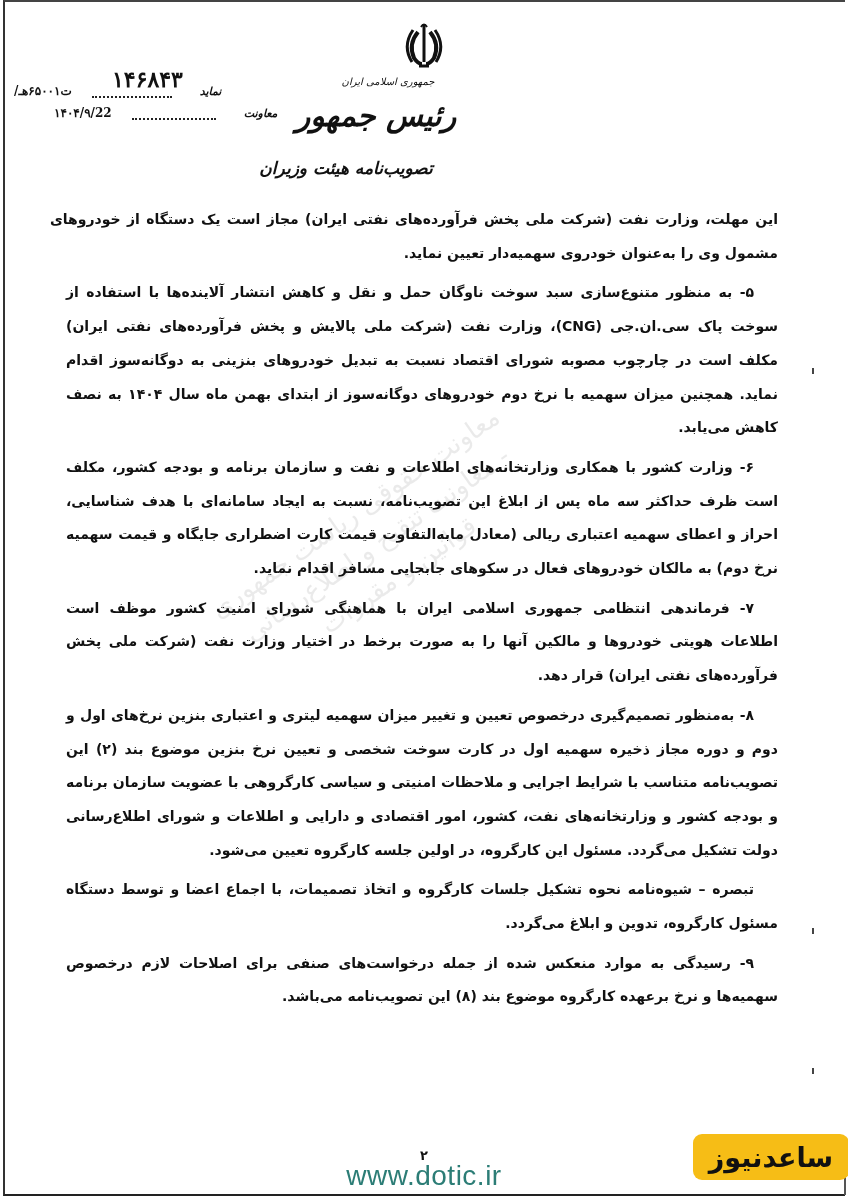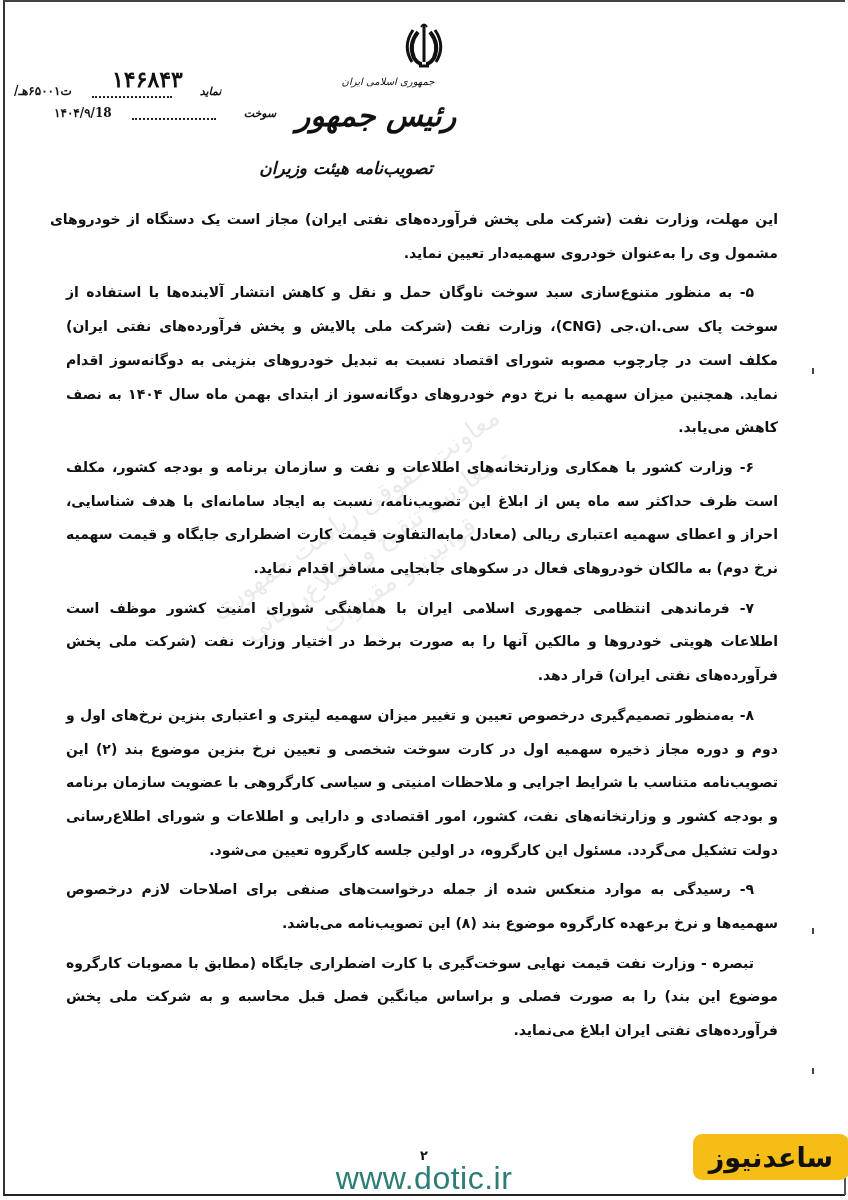--- a/index.html
+++ b/index.html
@@ -180,21 +180,21 @@
       font-weight: bold;
       direction: rtl;
     }
     .site-url {
       position: absolute;
       left: 0;
       width: 848px;
       top: 1160px;
       text-align: center;
       font-family: "Liberation Sans", sans-serif;
-      font-size: 32px;
+      font-size: 28px;
       color: #2c7d76;
       letter-spacing: 0.5px;
     }
     .brand-badge {
       position: absolute;
       left: 693px;
       top: 1134px;
       width: 156px;
       height: 46px;
       background: #f6bd16;
@@ -235,23 +235,23 @@
 <div class="header-cabinet">تصویب‌نامه هیئت وزیران</div>
 
 <div class="meta-block">
   <div class="meta-number-big">۱۴۶۸۴۳</div>
   <div class="meta-row number">
     <span class="meta-value">ت۶۵۰۰۱هـ/</span>
     <span class="meta-dots"></span>
     <span class="meta-label">نماید</span>
   </div>
   <div class="meta-row date">
-    <span class="meta-value">۱۴۰۴/۹/18</span>
+    <span class="meta-value">۱۴۰۴/۹/22</span>
     <span class="meta-dots"></span>
-    <span class="meta-label">سوخت</span>
+    <span class="meta-label">معاونت</span>
   </div>
 </div>
 
 <div class="watermark">معاونت حقوقی ریاست جمهوری - معاونت تنقیح و اطلاع‌رسانی قوانین و مقررات</div>
 
 <div class="doc-body">
   <p class="para cont">
     <span>این مهلت، وزارت نفت (شرکت ملی پخش فرآورده‌های نفتی ایران) مجاز است یک دستگاه از خودروهای مشمول وی را به‌عنوان خودروی سهمیه‌دار تعیین نماید.</span>
   </p>
   <p class="para indent">
@@ -264,25 +264,25 @@
   </p>
   <p class="para indent">
     <span class="clause-num">۷-</span>
     <span>فرماندهی انتظامی جمهوری اسلامی ایران با هماهنگی شورای امنیت کشور موظف است اطلاعات هویتی خودروها و مالکین آنها را به صورت برخط در اختیار وزارت نفت (شرکت ملی پخش فرآورده‌های نفتی ایران) قرار دهد.</span>
   </p>
   <p class="para indent">
     <span class="clause-num">۸-</span>
     <span>به‌منظور تصمیم‌گیری درخصوص تعیین و تغییر میزان سهمیه لیتری و اعتباری بنزین نرخ‌های اول و دوم و دوره مجاز ذخیره سهمیه اول در کارت سوخت شخصی و تعیین نرخ بنزین موضوع بند (۲) این تصویب‌نامه متناسب با شرایط اجرایی و ملاحظات امنیتی و سیاسی کارگروهی با عضویت سازمان برنامه و بودجه کشور و وزارتخانه‌های نفت، کشور، امور اقتصادی و دارایی و اطلاعات و شورای اطلاع‌رسانی دولت تشکیل می‌گردد. مسئول این کارگروه، در اولین جلسه کارگروه تعیین می‌شود.</span>
   </p>
   <p class="para indent">
+    <span>تبصره – شیوه‌نامه نحوه تشکیل جلسات کارگروه و اتخاذ تصمیمات، با اجماع اعضا و توسط دستگاه مسئول کارگروه، تدوین و ابلاغ می‌گردد.</span>
+  </p>
+  <p class="para indent">
     <span class="clause-num">۹-</span>
     <span>رسیدگی به موارد منعکس شده از جمله درخواست‌های صنفی برای اصلاحات لازم درخصوص سهمیه‌ها و نرخ برعهده کارگروه موضوع بند (۸) این تصویب‌نامه می‌باشد.</span>
-  </p>
-  <p class="para indent">
-    <span>تبصره - وزارت نفت قیمت نهایی سوخت‌گیری با کارت اضطراری جایگاه (مطابق با مصوبات کارگروه موضوع این بند) را به صورت فصلی و براساس میانگین فصل قبل محاسبه و به شرکت ملی پخش فرآورده‌های نفتی ایران ابلاغ می‌نماید.</span>
   </p>
 </div>
 
 <div class="margin-tick" style="left:812px; top:368px;"></div>
 <div class="margin-tick" style="left:812px; top:928px;"></div>
 <div class="margin-tick" style="left:812px; top:1068px;"></div>
 
 <div class="page-number">۲</div>
 <div class="site-url">www.dotic.ir</div>
 <div class="brand-badge">

